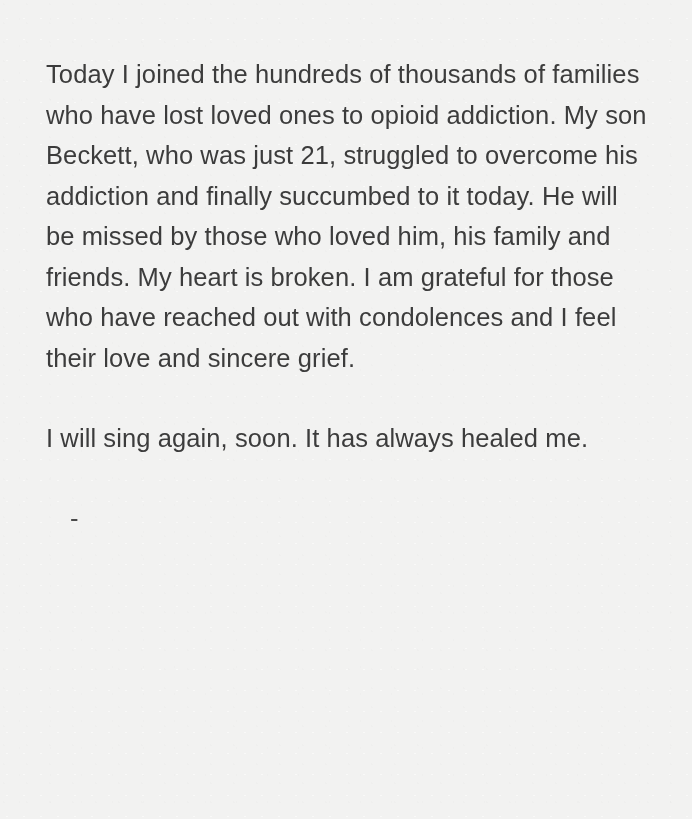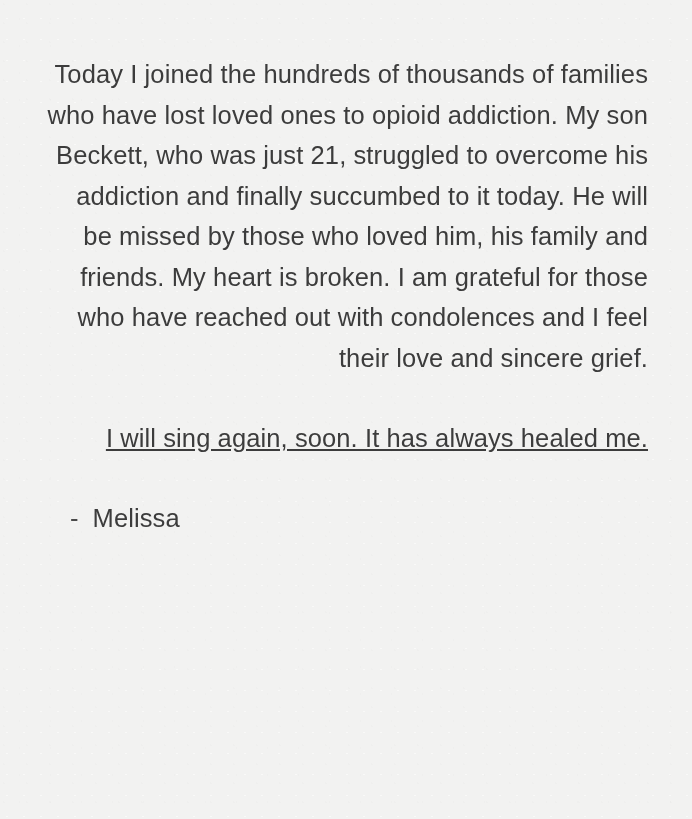--- a/index.html
+++ b/index.html
@@ -25,29 +25,27 @@
       #f2f2f1;
     background-size: 23px 19px, 31px 27px, 17px 21px, 100% 100%;
     padding: 54px 44px 0 46px;
   }
   .statement-body {
     color: #3c3c3c;
     font-size: 25.5px;
     line-height: 40.5px;
     letter-spacing: 0.1px;
     font-weight: 400;
-    text-align: right;
   }
   .paragraph {
     margin: 0 0 40px 0;
     white-space: pre-wrap;
   }
   .paragraph:last-of-type {
     margin-bottom: 0;
-    text-decoration: underline;
   }
   .signature-line {
     margin-top: 39px;
     padding-left: 24px;
     color: #3c3c3c;
     font-size: 25.5px;
     line-height: 40.5px;
     display: flex;
     gap: 14px;
     align-items: baseline;
@@ -58,16 +56,15 @@
 </style>
 </head>
 <body>
 
 <div class="statement-card">
   <div class="statement-body">
     <p class="paragraph">Today I joined the hundreds of thousands of families who have lost loved ones to opioid addiction. My son Beckett, who was just 21, struggled to overcome his addiction and finally succumbed to it today. He will be missed by those who loved him, his family and friends. My heart is broken. I am grateful for those who have reached out with condolences and I feel their love and sincere grief.</p>
     <p class="paragraph">I will sing again, soon. It has always healed me.</p>
     <div class="signature-line">
       <span class="signature-dash">-</span>
-      <span class="signature-name">Melissa</span>
     </div>
   </div>
 </div>
 
 </body></html>

